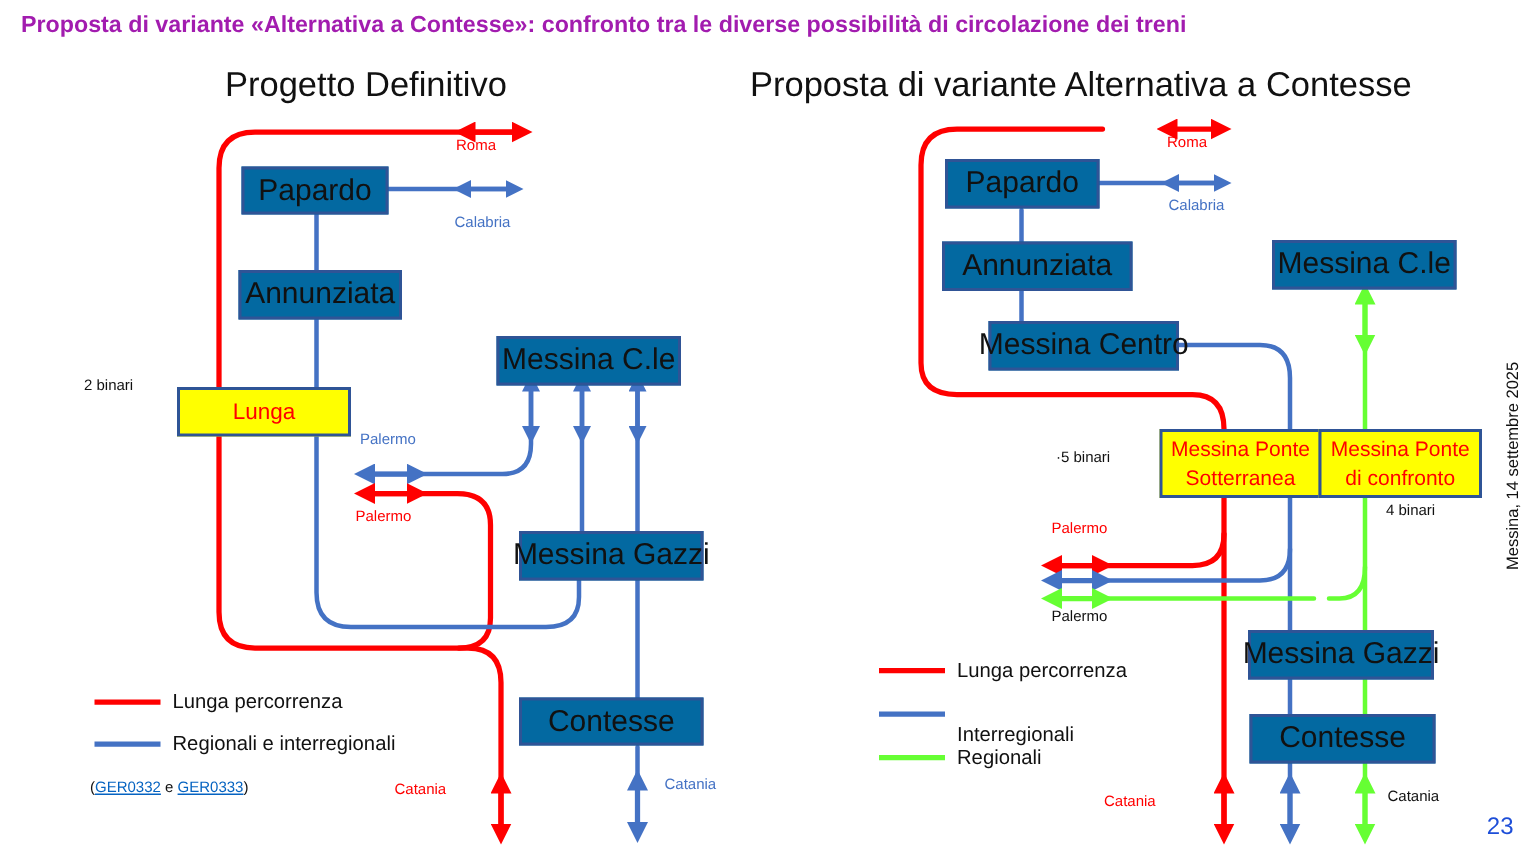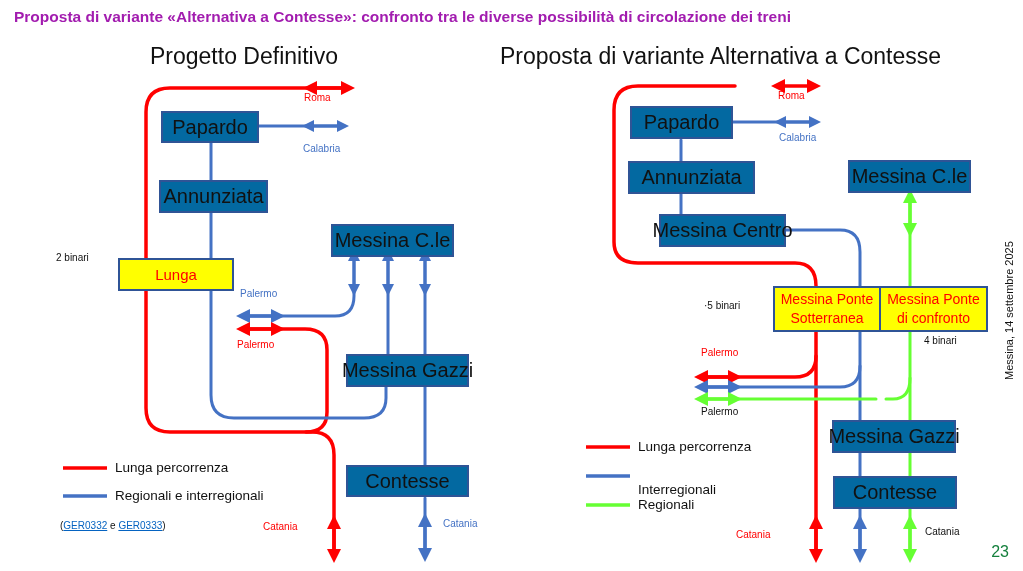--- a/index.html
+++ b/index.html
@@ -16,21 +16,21 @@
              white-space: nowrap; }
   .station.yellow { background: #ffff00; color: #ff0000; text-align: center; line-height: 19px; font-size: 14px; }
   .lbl { position: absolute; font-size: 10px; white-space: nowrap; }
   .red { color: #ff0000; }
   .blue { color: #4472c4; }
   .dark { color: #111; }
   .legend-text { font-size: 13.5px; color: #111; }
   .link { color: #0563c1; text-decoration: underline; cursor: pointer; }
   #date-vertical { left: 1003px; top: 380px; transform: rotate(-90deg); transform-origin: left top;
                    font-size: 11px; color: #111; white-space: nowrap; }
-  #page-num { right: 14px; bottom: 10px; font-size: 16px; color: #15803d; }
+  #page-num { right: 14px; bottom: 10px; font-size: 16px; color: #1d4ed8; }
 </style>
 </head>
 <body>
 
 <div id="slide-title" class="abs">Proposta di variante «Alternativa a Contesse»: confronto tra le diverse possibilità di circolazione dei treni</div>
 <div id="title-left" class="abs panel-title">Progetto Definitivo</div>
 <div id="title-right" class="abs panel-title">Proposta di variante Alternativa a Contesse</div>
 
 <svg id="diagram" width="1023" height="571">
   <defs>

